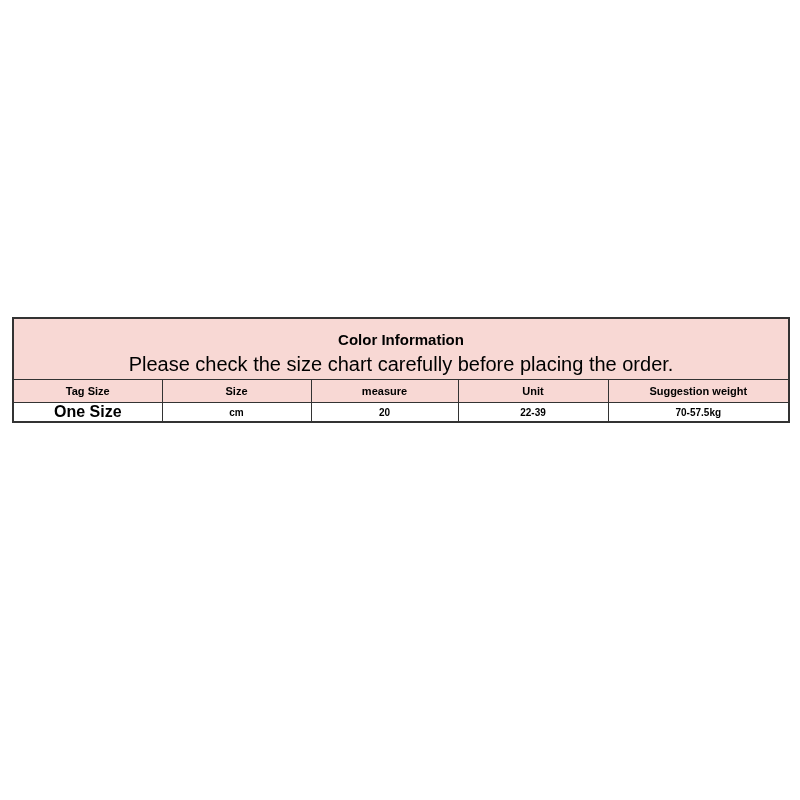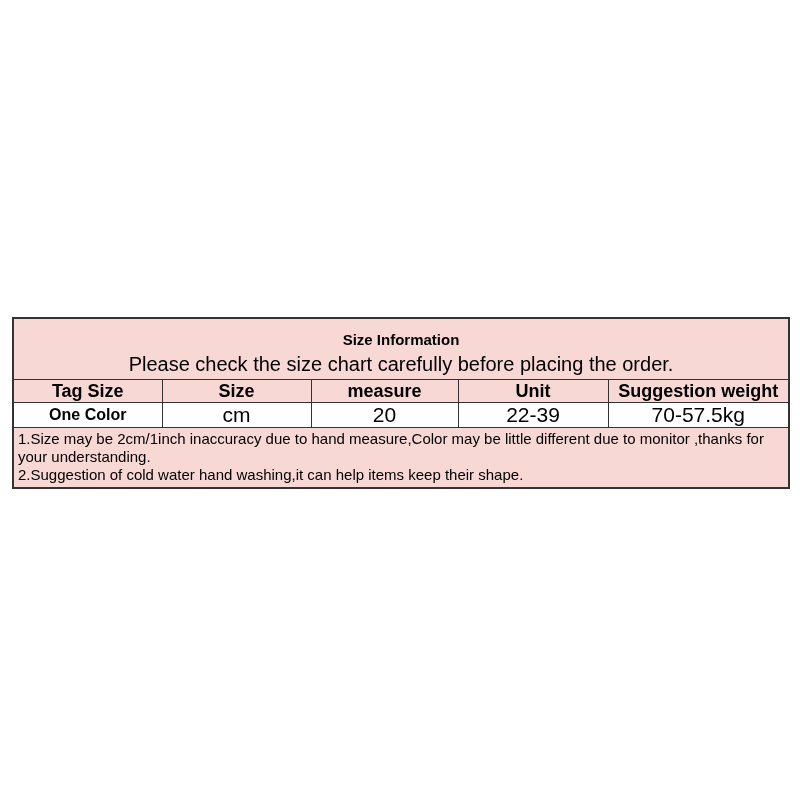--- a/index.html
+++ b/index.html
@@ -45,30 +45,30 @@
     line-height: 22px;
     padding-top: 7px;
   }
   .table-subtitle {
     font-size: 20px;
     font-weight: normal;
     line-height: 26px;
   }
   .col-row th {
     background: var(--pink, #f8d8d4);
-    font-size: 18px;
+    font-size: 11px;
     font-weight: bold;
     text-align: center;
     vertical-align: middle;
     height: 22px;
   }
   .data-row td {
     background: #ffffff;
-    font-size: 21px;
-    font-weight: normal;
+    font-size: 10px;
+    font-weight: bold;
     text-align: center;
     vertical-align: middle;
     height: 17px;
   }
   .data-row td.first {
     font-size: 16px;
     font-weight: bold;
   }
   .notes-cell {
     background: var(--pink, #f8d8d4);
@@ -89,39 +89,33 @@
     <colgroup>
       <col style="width:149px">
       <col style="width:149px">
       <col style="width:147px">
       <col style="width:150px">
       <col style="width:181px">
     </colgroup>
     <tbody>
       <tr>
         <td class="head-cell" colspan="5">
-          <div class="table-title">Size Information</div>
+          <div class="table-title">Color Information</div>
           <div class="table-subtitle">Please check the size chart carefully before placing the order.</div>
         </td>
       </tr>
       <tr class="col-row">
         <th>Tag Size</th>
         <th>Size</th>
         <th>measure</th>
         <th>Unit</th>
         <th>Suggestion weight</th>
       </tr>
       <tr class="data-row">
-        <td class="first">One Color</td>
+        <td class="first">One Size</td>
         <td>cm</td>
         <td>20</td>
         <td>22-39</td>
         <td>70-57.5kg</td>
-      </tr>
-      <tr>
-        <td class="notes-cell" colspan="5">
-          <div class="note-line">1.Size may be 2cm/1inch inaccuracy due to hand measure,Color may be little different due to monitor ,thanks for your understanding.</div>
-          <div class="note-line">2.Suggestion of cold water hand washing,it can help items keep their shape.</div>
-        </td>
       </tr>
     </tbody>
   </table>
 </div>
 
 </body></html>

